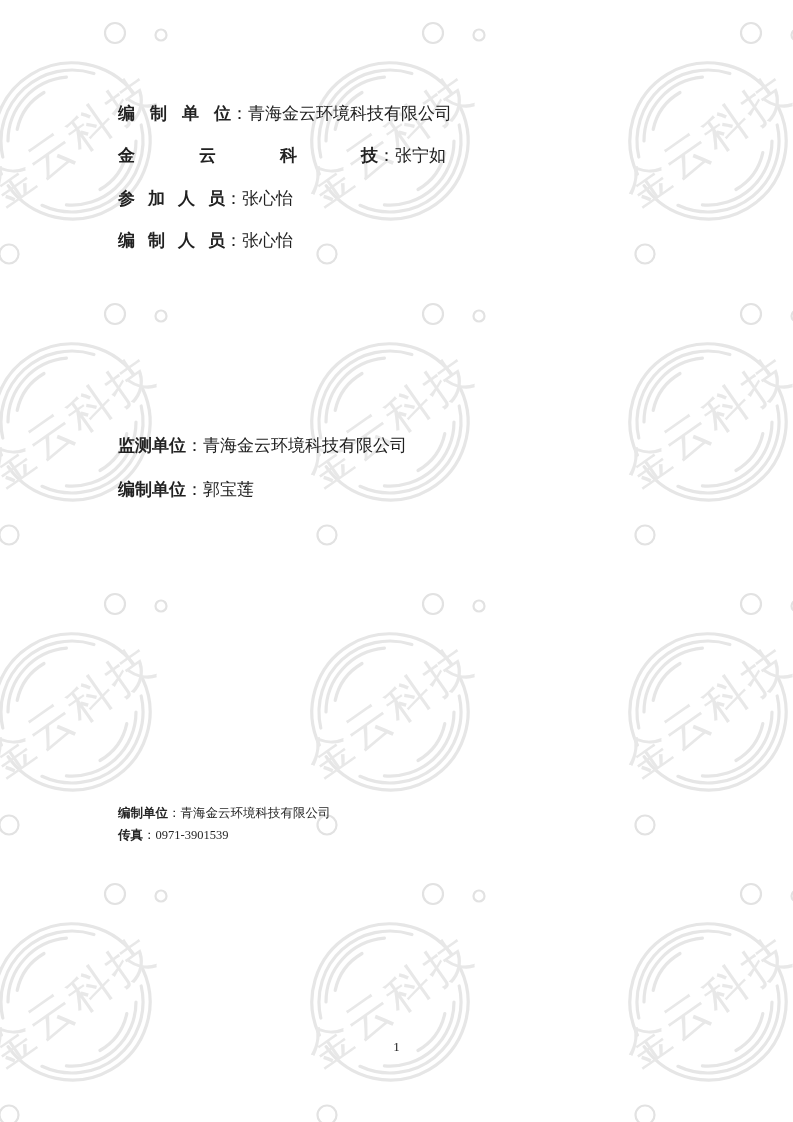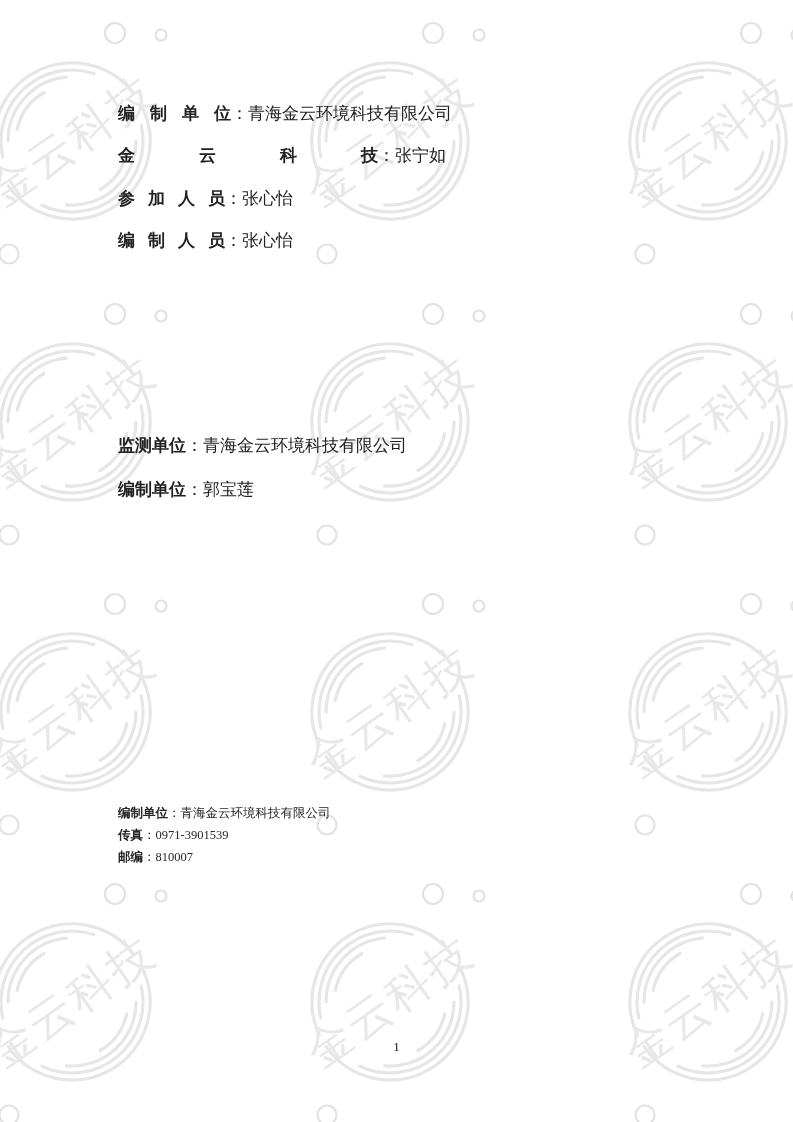--- a/index.html
+++ b/index.html
@@ -143,18 +143,17 @@
   </div>
 
   <div class="monitor">
     <div class="row"><span class="lbl">监测单位</span><span>：</span><span>青海金云环境科技有限公司</span></div>
     <div class="row"><span class="lbl">编制单位</span><span>：</span><span>郭宝莲</span></div>
   </div>
 
   <div class="footer">
     <div class="row"><span class="lbl">编制单位</span><span>：</span><span>青海金云环境科技有限公司</span></div>
     <div class="row"><span class="lbl">传真</span><span>：</span><span>0971-3901539</span></div>
-    <div class="row"><span class="lbl">邮编</span><span>：</span><span>810007</span></div>
   </div>
 
   <div class="pagenum">1</div>
 
 </div>
 
 </body></html>

